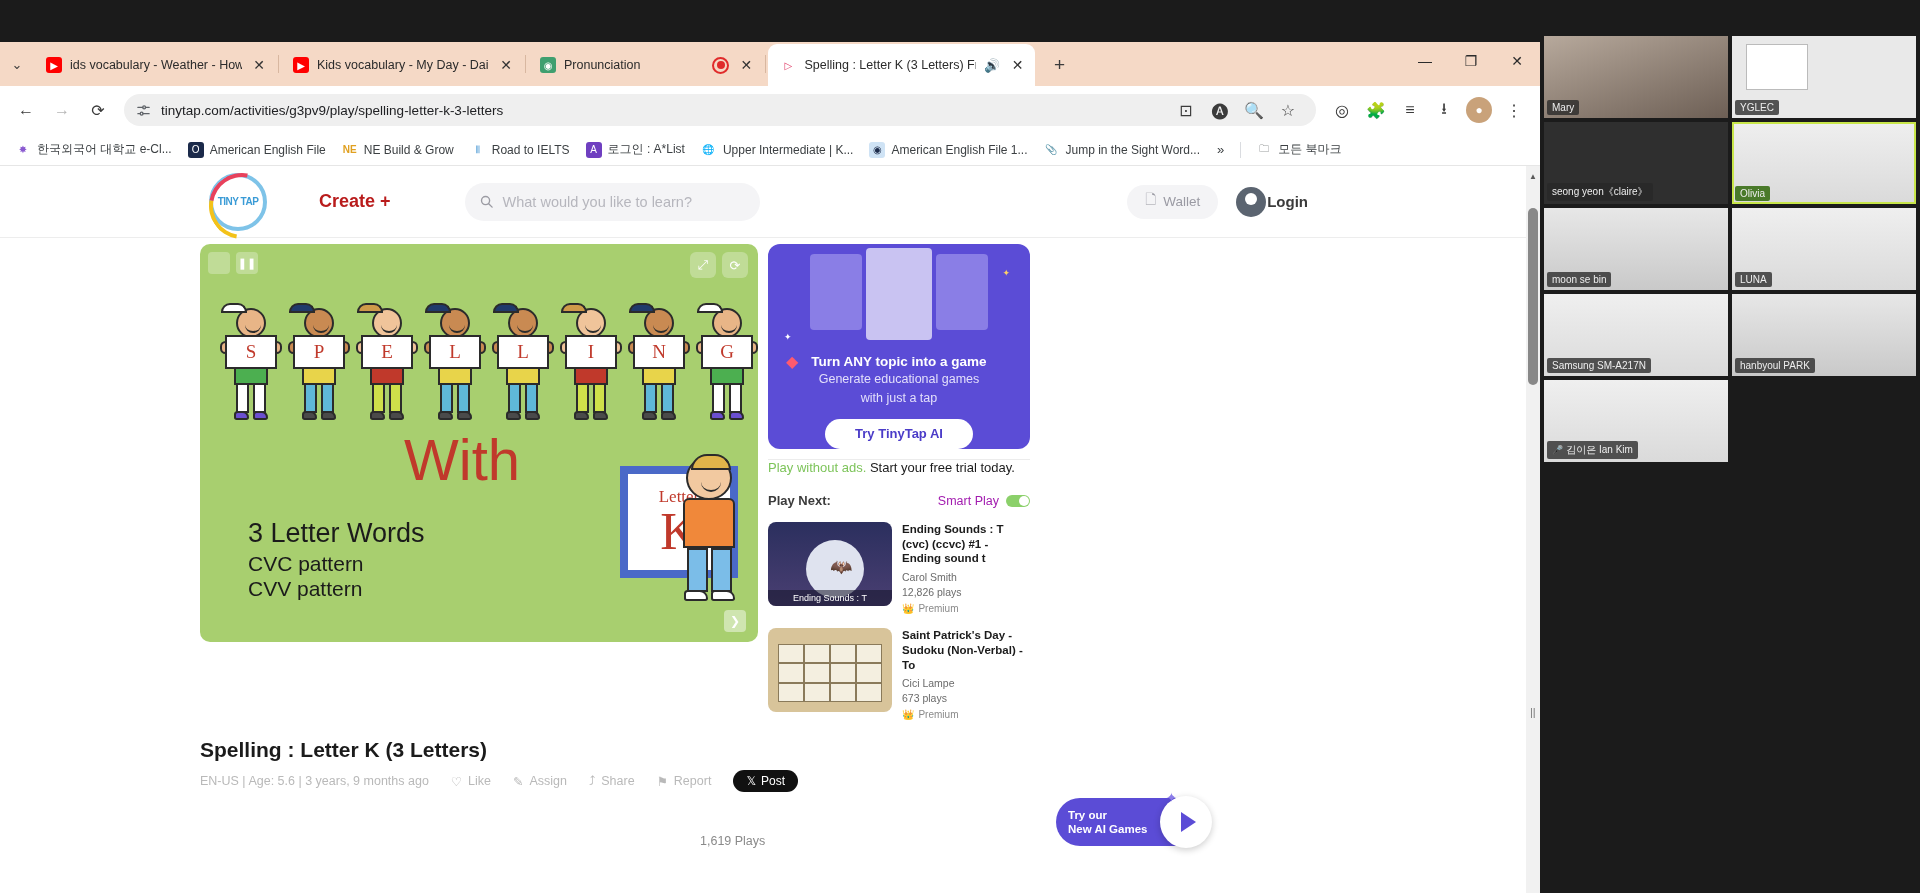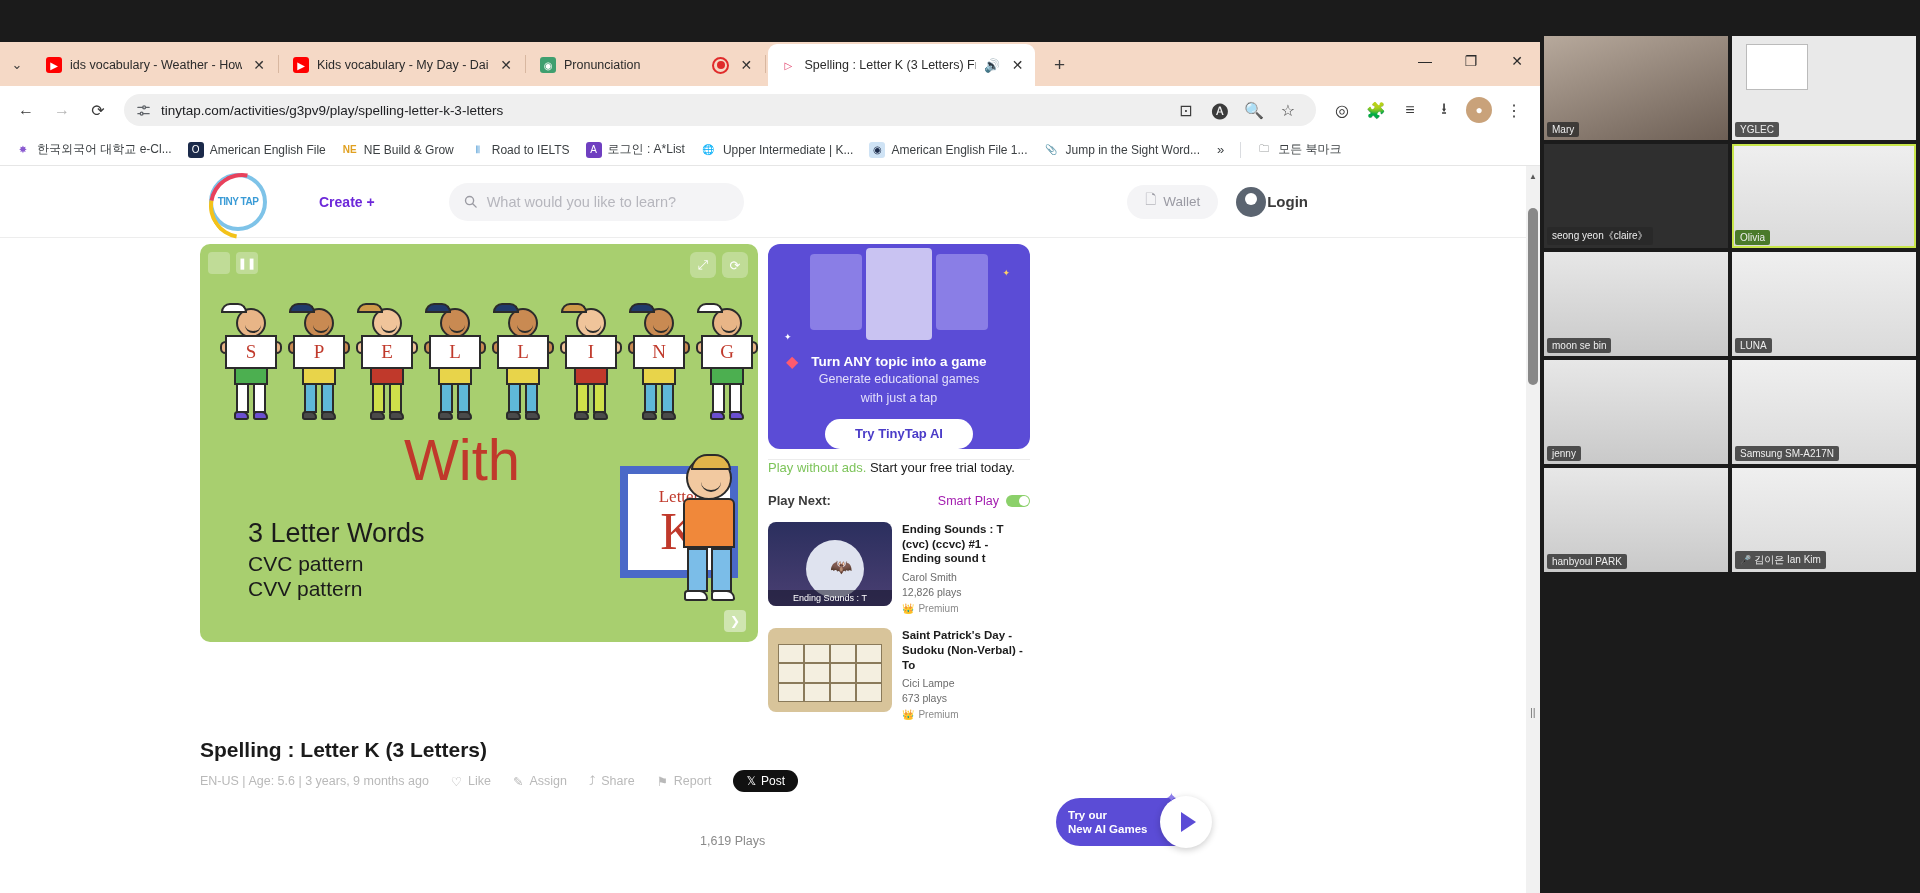--- a/index.html
+++ b/index.html
@@ -59,21 +59,21 @@
 
   
   .page { position:absolute; left:0; top:166px; width:1540px; height:727px; background:#fff; overflow:hidden; }
 
   
   .site-header { height:72px; border-bottom:1px solid #ededed; display:flex; align-items:center; padding:0 24px; }
   .tt-logo { width:58px;height:58px;border-radius:50%;border:4px solid #7ec3e8; display:flex;align-items:center;justify-content:center; margin-left:185px; position:relative; }
   .tt-logo::before{content:"";position:absolute;left:-4px;top:-4px;width:58px;height:58px;border-radius:50%;
     border:4px solid transparent;border-top-color:#e8415c;border-left-color:#f3c21a;transform:rotate(-35deg);}
   .tt-logo span{font-size:10px;font-weight:bold;color:#3a9bd6;line-height:1;text-align:center;letter-spacing:-.5px;}
-  .create-btn { margin-left:52px;font-size:14px;color:#6d28d9;font-weight:bold; }
+  .create-btn { margin-left:52px;font-size:18px;color:#b91c1c;font-weight:bold; }
   .searchbar { margin-left:74px;width:295px;height:38px;border-radius:19px;background:#f4f4f6;display:flex;align-items:center;gap:9px;padding:0 14px;}
   .searchbar .ph { font-size:14.5px;color:#b6b6bd; }
   .wallet-btn { margin-left:auto;height:34px;border-radius:17px;background:#f4f4f6;display:flex;align-items:center;gap:7px;padding:0 18px;font-size:13.5px;color:#9a9aa3;}
   .login-wrap { margin-left:18px; display:flex; align-items:center; gap:1px; margin-right:208px;}
   .login-av { width:30px;height:30px;border-radius:50%;background:#5b6470;display:flex;align-items:center;justify-content:center;}
   .login-av::after{content:"";width:12px;height:12px;border-radius:50%;background:#fff;position:relative;top:-3px;}
   .login-txt { font-size:15px;color:#3b3b3b;font-weight:bold; }
 
   
   .content { display:flex; padding:6px 0 0 200px; gap:10px; }
@@ -168,21 +168,21 @@
 
   
   .vscroll{position:absolute;right:0;top:166px;width:14px;height:727px;background:#f1f1f1;}
   .vscroll .thumb{position:absolute;left:2px;top:42px;width:10px;height:177px;background:#888;border-radius:5px;}
   .vscroll .up{position:absolute;left:3px;top:6px;font-size:8px;color:#5a5a5a;}
   .vscroll .grip{position:absolute;left:4px;top:540px;color:#777;font-size:11px;}
 
   
   .vpanel{position:absolute;left:1540px;top:0;width:380px;height:893px;background:#1b1b1b;padding:36px 4px 0 4px;}
   .vgrid{display:grid;grid-template-columns:1fr 1fr;gap:4px;}
-  .vtile{height:104px;background:#d8d8d8;position:relative;overflow:hidden;}
+  .vtile{height:82px;background:#d8d8d8;position:relative;overflow:hidden;}
   .vtile.dark{background:#2f2f2f;}
   .vtile.g1{background:linear-gradient(160deg,#b7a99c,#6d5f55);}
   .vtile.g2{background:linear-gradient(180deg,#e7e7e7,#c9c9c9);}
   .vtile.g3{background:linear-gradient(180deg,#efefef,#dadada);}
   .vtile.sel{outline:2px solid #c8e64a; outline-offset:-2px;}
   .vname{position:absolute;left:3px;bottom:3px;background:rgba(40,40,40,.78);color:#eee;font-size:10px;padding:2px 5px;border-radius:2px;max-width:95%;white-space:nowrap;overflow:hidden;}
   .vname.hl{background:#4a7a2a;}
   .vmic{color:#e04848;font-size:9px;margin-right:3px;}
   .vroom{position:absolute;left:14px;top:8px;width:62px;height:46px;background:#fff;border:1px solid #bbb;}
 </style>
@@ -676,23 +676,20 @@
     </div>
 
     <div class="vtile g2">
       <div class="vname">moon se bin</div>
     </div>
 
     <div class="vtile g3">
       <div class="vname">LUNA</div>
     </div>
 
-    <div class="vtile g2">
-      <div class="vname">jenny</div>
-    </div>
 
     <div class="vtile g3">
       <div class="vname">Samsung SM-A217N</div>
     </div>
 
     <div class="vtile g2">
       <div class="vname">hanbyoul PARK</div>
     </div>
 
     <div class="vtile g3">

